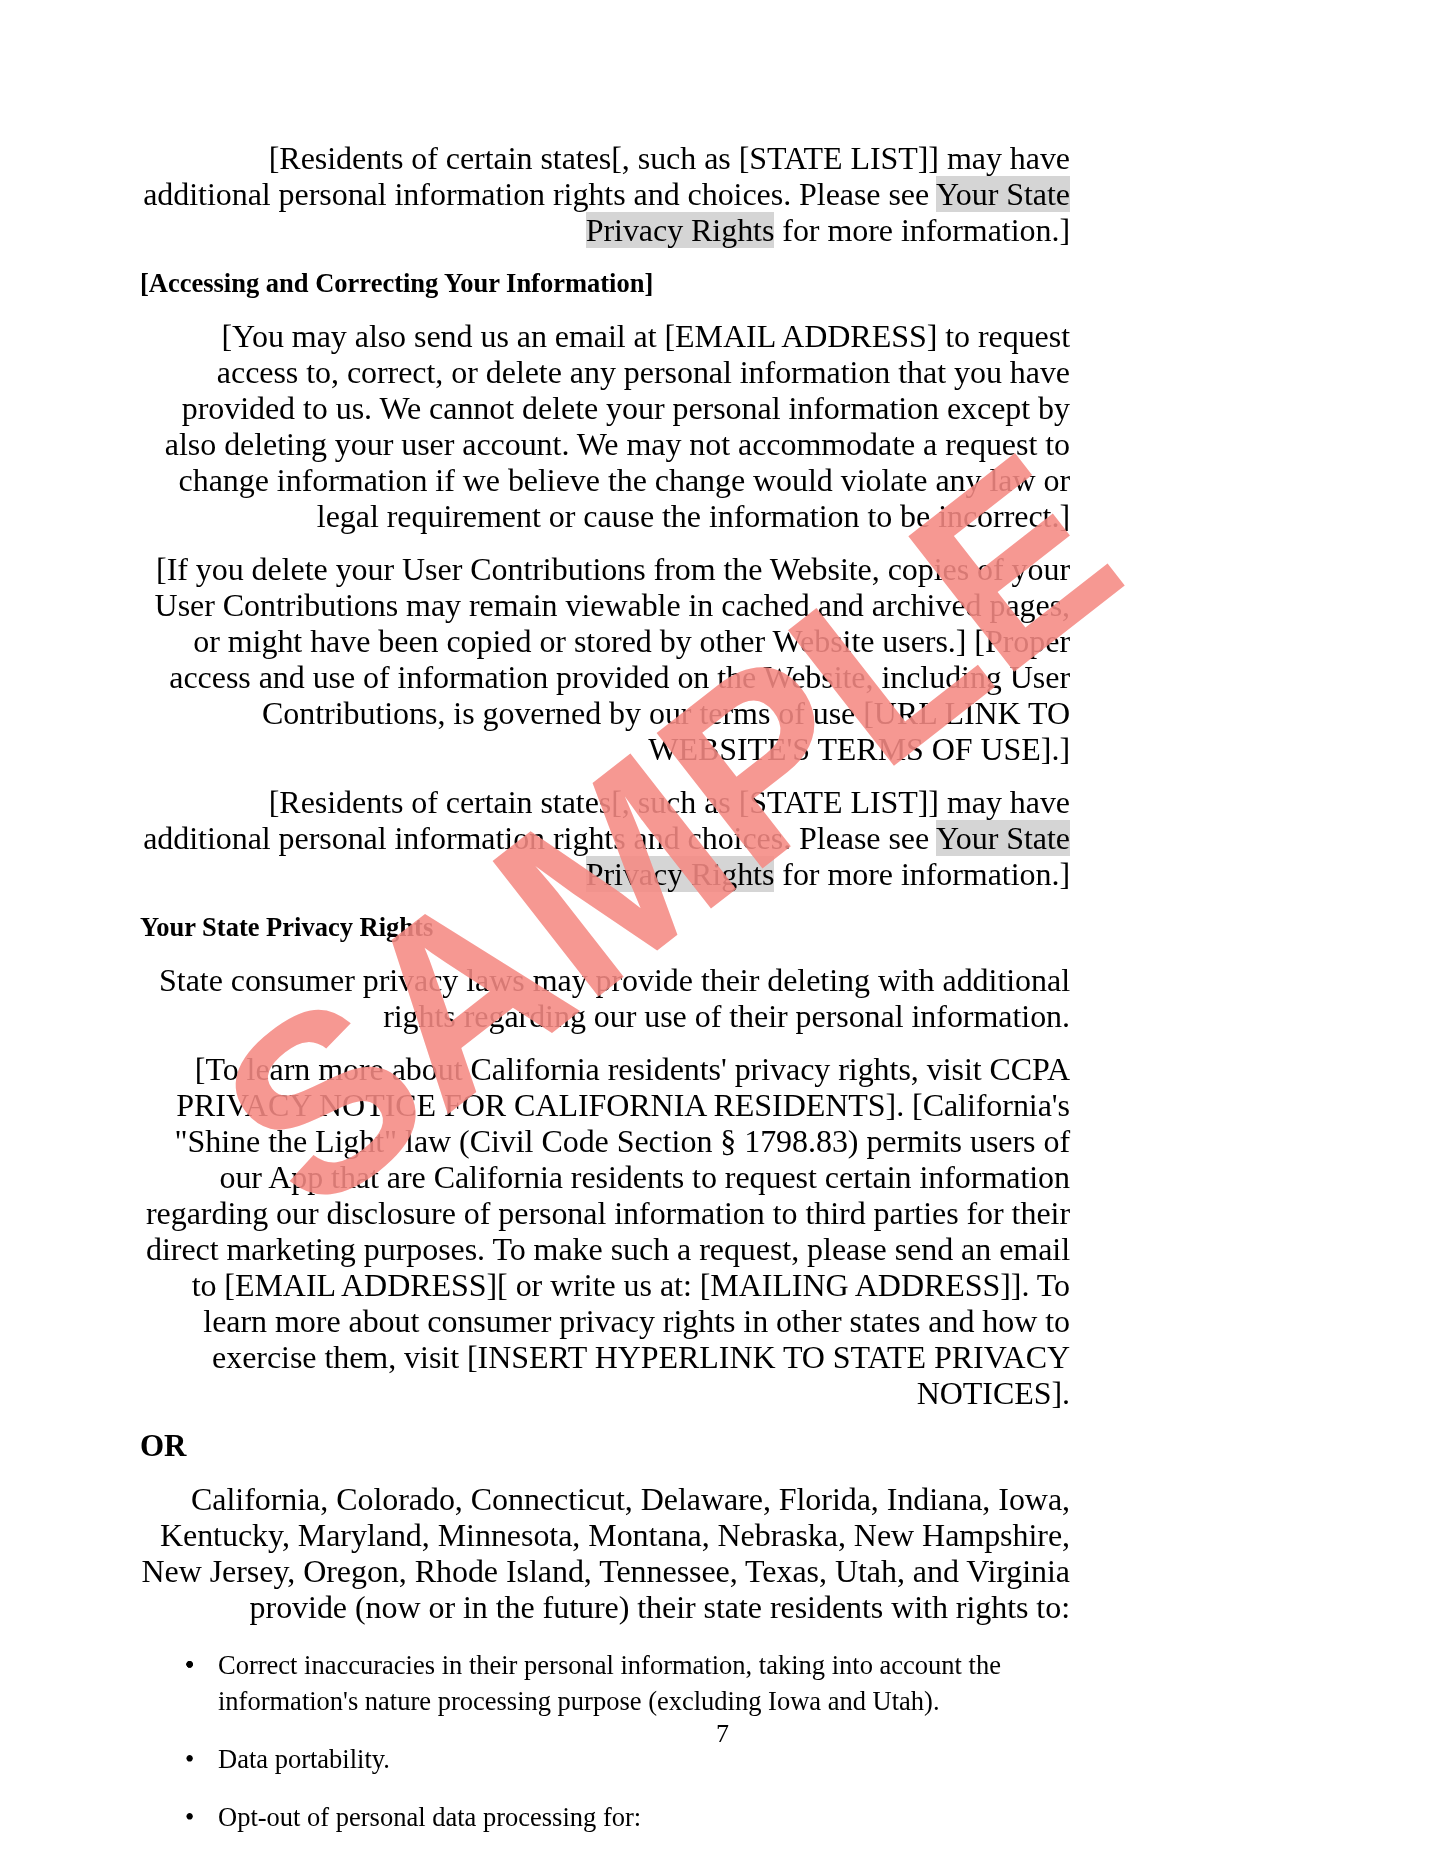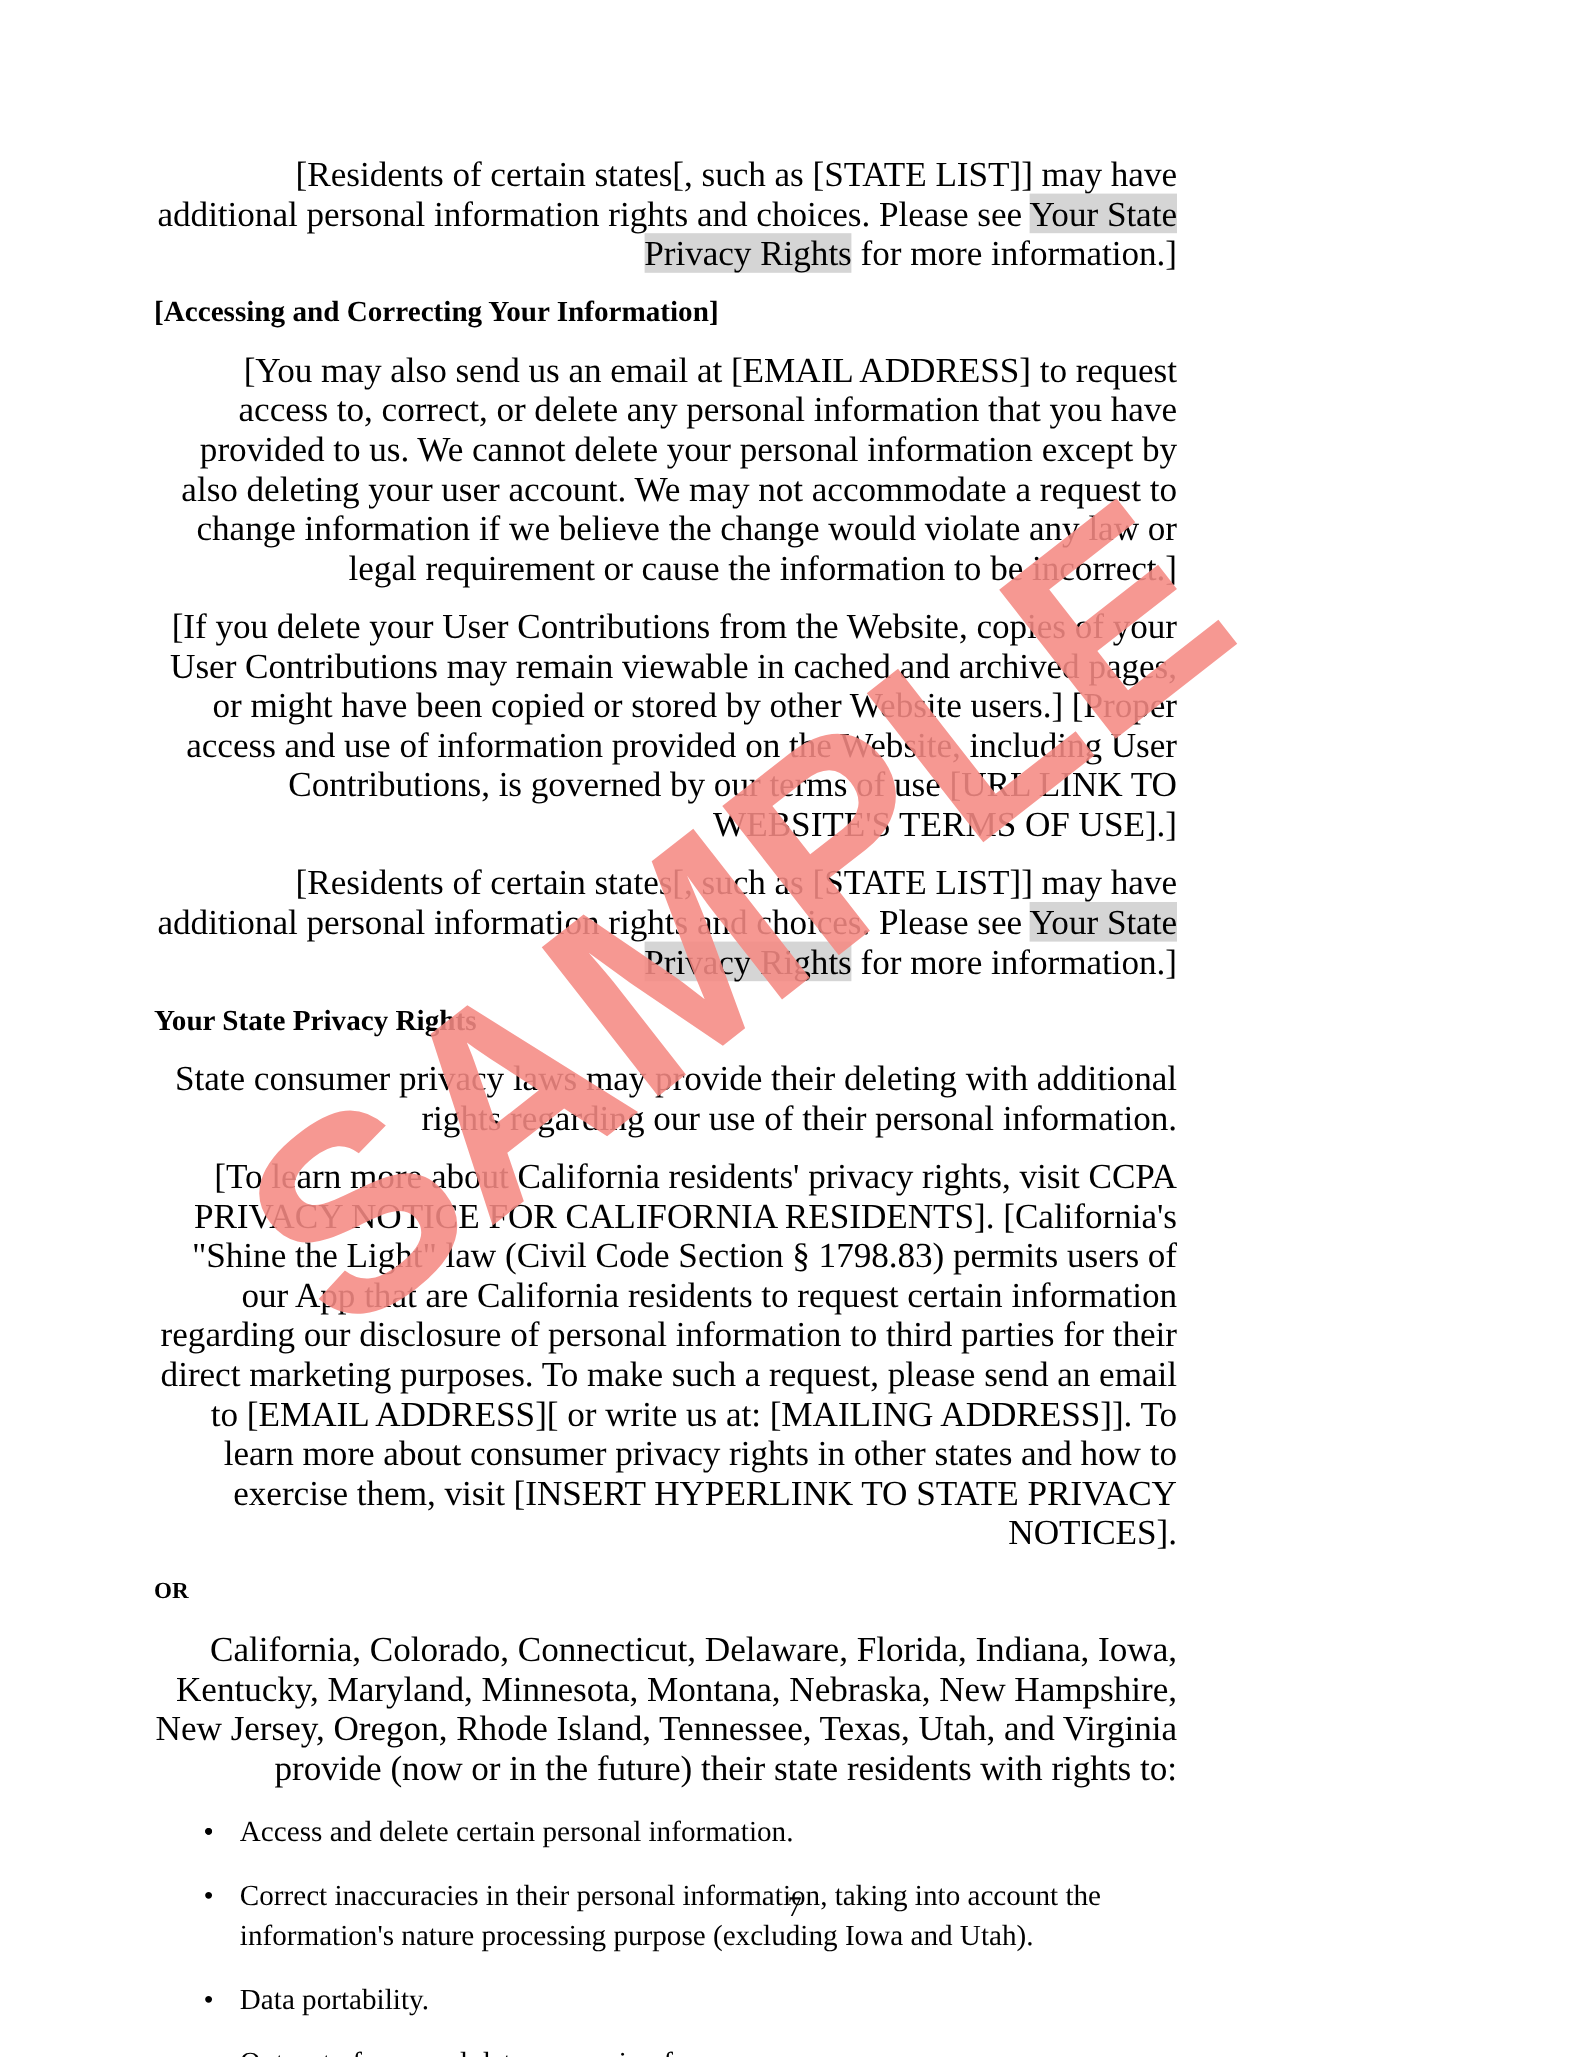--- a/index.html
+++ b/index.html
@@ -54,21 +54,21 @@
   }
   h2.heading {
     margin: 0 0 17px 0;
     font-size: 26.5px;
     line-height: 36px;
     font-weight: bold;
     text-underline-offset: 3px;
   }
   h2.heading-plain {
     margin: 0 0 17px 0;
-    font-size: 21px;
+    font-size: 31px;
     line-height: 36px;
     font-weight: bold;
     text-decoration: none;
   }
   .xref {
     background: #d5d5d5;
   }
   .link-underline {
     text-underline-offset: 2px;
   }
@@ -135,21 +135,21 @@
 
     <p class="para">[To learn more about California residents' privacy rights, visit  CCPA PRIVACY NOTICE FOR CALIFORNIA RESIDENTS]. [California's "Shine the Light" law (Civil Code Section § 1798.83) permits users of our App that are California residents to request certain information regarding our disclosure of personal information to third parties for their direct marketing purposes. To make such a request, please send an email to [EMAIL ADDRESS][ or write us at: [MAILING ADDRESS]]. To learn more about consumer privacy rights in other states and how to exercise them, visit [INSERT HYPERLINK TO STATE PRIVACY NOTICES].</p>
 
     <h2 class="heading-plain">OR</h2>
 
     <p class="para">California, Colorado, Connecticut, Delaware, Florida, Indiana, Iowa, Kentucky, Maryland, Minnesota, Montana, Nebraska, New Hampshire, New Jersey, Oregon, Rhode Island, Tennessee, Texas, Utah, and Virginia provide (now or in the future) their state residents with rights to:</p>
 
     <div class="list-block">
       <ul class="bullets" id="rights-list">
           <li><span class="bullet-mark">•</span></li>
-          <li><span class="bullet-mark">•</span><span>Access and delete certain personal information.</span></li>
+          <li><span class="bullet-mark">•</span></li>
           <li><span class="bullet-mark">•</span><span>Correct inaccuracies in their personal information, taking into account the information's nature processing purpose (excluding Iowa and Utah).</span></li>
           <li><span class="bullet-mark">•</span><span>Data portability.</span></li>
           <li><span class="bullet-mark">•</span><span>Opt-out of personal data processing for:</span></li>
         </ul>
     </div>
 
   </div>
 
   <div class="footer">
     <span>7</span>

